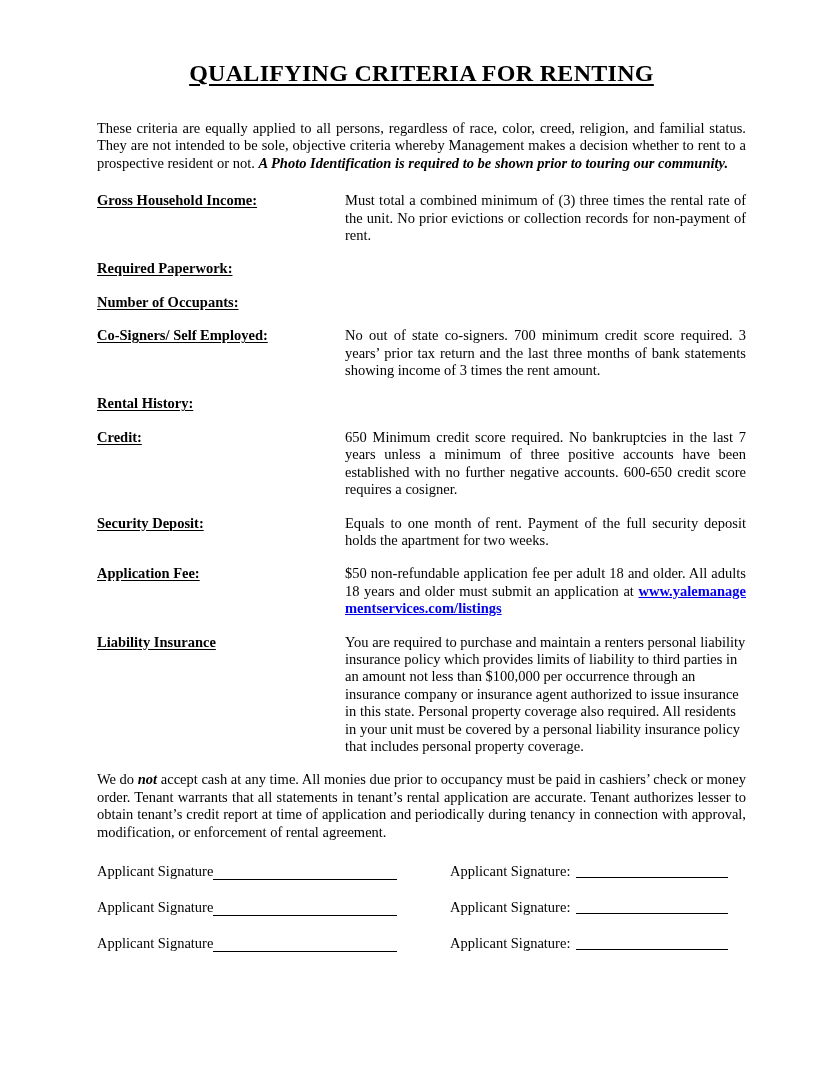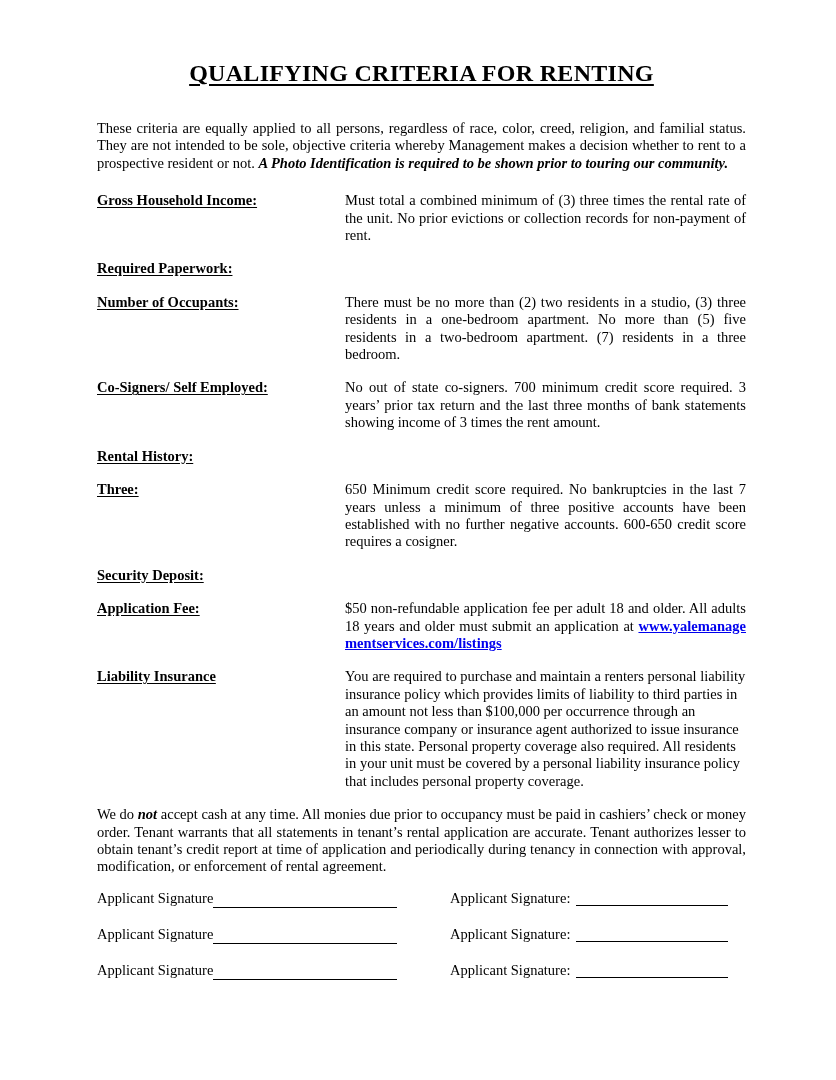--- a/index.html
+++ b/index.html
@@ -39,21 +39,21 @@
 
   .doc-link {
     color: #0000EE;
     font-weight: bold;
     text-decoration: underline;
     word-break: break-all;
   }
 
   .footer-para { margin-top: 0; text-align: justify; }
 
-  .signatures { margin-top: 16px; }
+  .signatures { margin-top: 23px; }
   .sig-row { display: flex; align-items: flex-end; margin-bottom: 20px; height: 16px; }
   .sig-cell-left { flex: 0 0 353px; width: 353px; display: flex; align-items: flex-end; }
   .sig-cell-right { flex: 1; display: flex; align-items: center; }
   .sig-line {
     display: inline-block;
     border-bottom: 1px solid #000;
     height: 14px;
   }
   .sig-line.long { width: 184px; }
   .sig-line.short { width: 152px; margin-left: 6px; }
@@ -73,39 +73,39 @@
       <div class="crit-label"><span class="u">Gross Household Income:</span></div>
       <div class="crit-body">Must total a combined minimum of (3) three times the rental rate of the unit. No prior evictions or collection records for non-payment of rent.</div>
     </div>
 
     <div class="crit-row">
       <div class="crit-label"><span class="u">Required Paperwork:</span></div>
     </div>
 
     <div class="crit-row">
       <div class="crit-label"><span class="u">Number of Occupants:</span></div>
-      <div class="crit-body">There must be no more than (2) two residents in a studio, (3) three residents in a one-bedroom apartment. No more than (5) five residents in a two-bedroom apartment. (7) residents in a three bedroom.</div>
     </div>
 
     <div class="crit-row">
       <div class="crit-label"><span class="u">Co-Signers/ Self Employed:</span></div>
       <div class="crit-body">No out of state co-signers. 700 minimum credit score required. 3 years’ prior tax return and the last three months of bank statements showing income of 3 times the rent amount.</div>
     </div>
 
     <div class="crit-row">
       <div class="crit-label"><span class="u">Rental History:</span></div>
     </div>
 
     <div class="crit-row">
-      <div class="crit-label"><span class="u">Three:</span></div>
+      <div class="crit-label"><span class="u">Credit:</span></div>
       <div class="crit-body">650 Minimum credit score required. No bankruptcies in the last 7 years unless a minimum of three positive accounts have been established with no further negative accounts. 600-650 credit score requires a cosigner.</div>
     </div>
 
     <div class="crit-row">
       <div class="crit-label"><span class="u">Security Deposit:</span></div>
+      <div class="crit-body">Equals to one month of rent.  Payment of the full security deposit holds the apartment for two weeks.</div>
     </div>
 
     <div class="crit-row">
       <div class="crit-label"><span class="u">Application Fee:</span></div>
       <div class="crit-body"><span>$50 non-refundable application fee per adult 18 and older.  All adults 18 years and older must submit an application at </span><a class="doc-link" href="www.yalemanagementservices.com/listings">www.yalemanagementservices.com/listings</a></div>
     </div>
 
     <div class="crit-row">
       <div class="crit-label"><span class="u">Liability Insurance</span></div>
       <div class="crit-body left-align">You are required to purchase and maintain a renters personal liability insurance policy which provides limits of liability to third parties in an amount not less than $100,000 per occurrence through an insurance company or insurance agent authorized to issue insurance in this state. Personal property coverage also required. All residents in your unit must be covered by a personal liability insurance policy that includes personal property coverage.</div>

